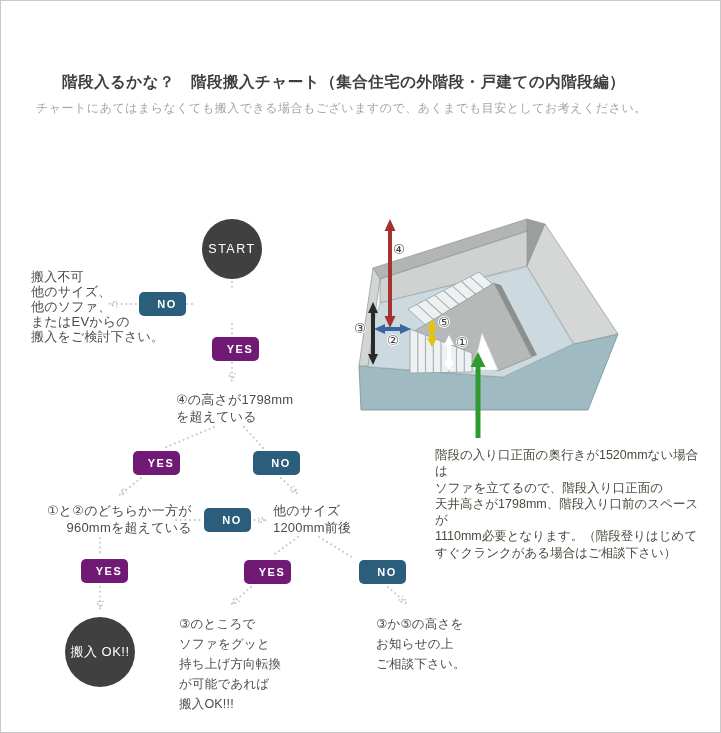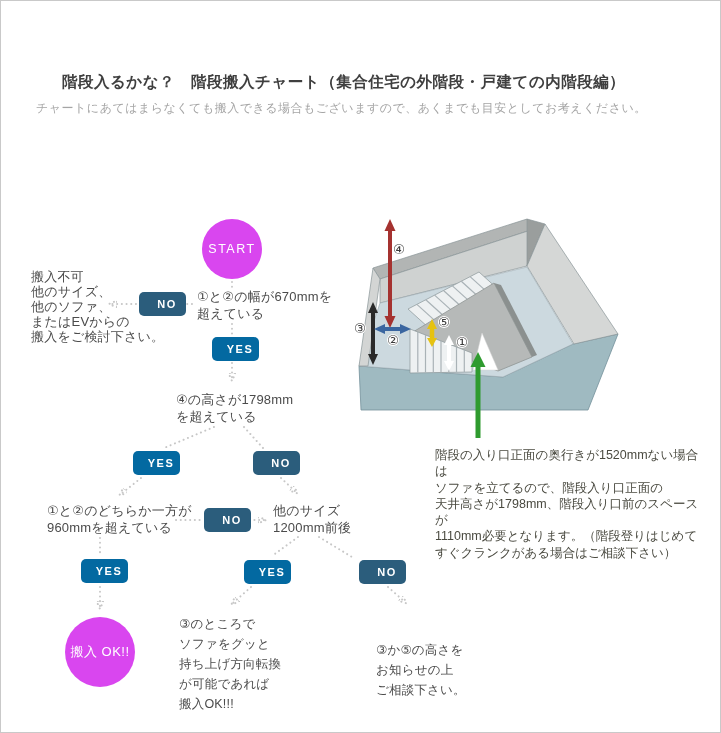--- a/index.html
+++ b/index.html
@@ -19,42 +19,42 @@
   .node-text{
     position:absolute;font-size:13px;line-height:17px;color:#4b4b4b;
     white-space:pre-line;letter-spacing:.2px;
   }
   .small-text{font-size:12.5px;line-height:20px;}
   .badge{
     position:absolute;width:38px;height:24px;border-radius:5px;
     display:flex;align-items:center;justify-content:center;
     color:#fff;font-size:11px;font-weight:bold;letter-spacing:1.5px;padding-left:9px;
   }
-  .badge.yes{background:#0369a1;}
+  .badge.yes{background:#701a75;}
   .badge.no{background:#2b5d7c;}
   .circle{
-    position:absolute;border-radius:50%;background:#d946ef;color:#fff;
+    position:absolute;border-radius:50%;background:#404040;color:#fff;
     display:flex;align-items:center;justify-content:center;
   }
   .circle.start{left:201px;top:218px;width:60px;height:60px;font-size:12.5px;letter-spacing:1.5px;}
   .circle.ok{left:64px;top:616px;width:70px;height:70px;font-size:13px;letter-spacing:.5px;}
   .connectors{position:absolute;left:0;top:0;pointer-events:none;}
   .connectors path{fill:none;stroke:#c7c7c7;stroke-width:2;stroke-linecap:round;stroke-dasharray:.1 4.6;}
   .illustration{position:absolute;left:345px;top:195px;}
   .note{
     position:absolute;left:434px;top:446px;width:270px;
     font-size:12.5px;line-height:16.3px;color:#4a4a40;white-space:pre-line;
   }
   .q1{left:196px;top:287px;}
   .q2{left:175px;top:390px;}
-  .q3{left:46px;top:501px;}
+  .q3{left:46px;top:501px;text-align:right;}
   .q4{left:272px;top:501px;}
   .no-entry{left:30px;top:268px;line-height:15px;}
   .lift-turn{left:178px;top:613px;}
-  .consult{left:375px;top:613px;margin-top:26px;}
+  .consult{left:375px;top:613px;}
 </style>
 </head>
 <body>
 
 <div class="page">
 
   <h1 class="title">階段入るかな？　階段搬入チャート（集合住宅の外階段・戸建ての内階段編）</h1>
   <p class="subtitle">チャートにあてはまらなくても搬入できる場合もございますので、あくまでも目安としてお考えください。</p>
 
   <svg class="connectors" width="721" height="733" viewBox="0 0 721 733">
@@ -77,22 +77,20 @@
     <path d="M99,537 L99,554"></path>
     <path d="M99,586 L99,606" marker-end="url(#ah)"></path>
     <path d="M297,536 L271,555"></path>
     <path d="M250,586 L232,602" marker-end="url(#ah)"></path>
     <path d="M318,536 L351,556"></path>
     <path d="M387,586 L404,601" marker-end="url(#ah)"></path>
   </svg>
 
   <div class="circle start">START</div>
 
-  <div class="node-text q1">①と②の幅が670mmを
-超えている</div>
   <div class="badge no" style="left:138px;top:291px;">NO</div>
   <div class="node-text no-entry">搬入不可
 他のサイズ、
 他のソファ、
 またはEVからの
 搬入をご検討下さい。</div>
   <div class="badge yes" style="left:211px;top:336px;">YES</div>
 
   <div class="node-text q2">④の高さが1798mm
 を超えている</div>

